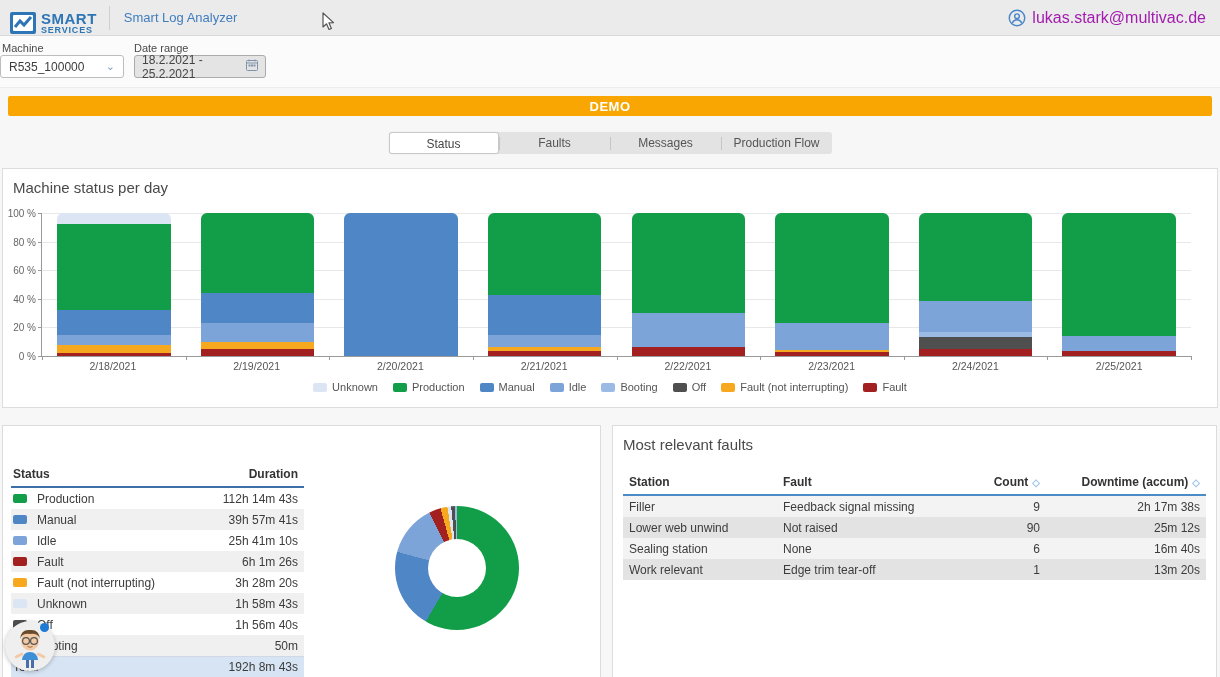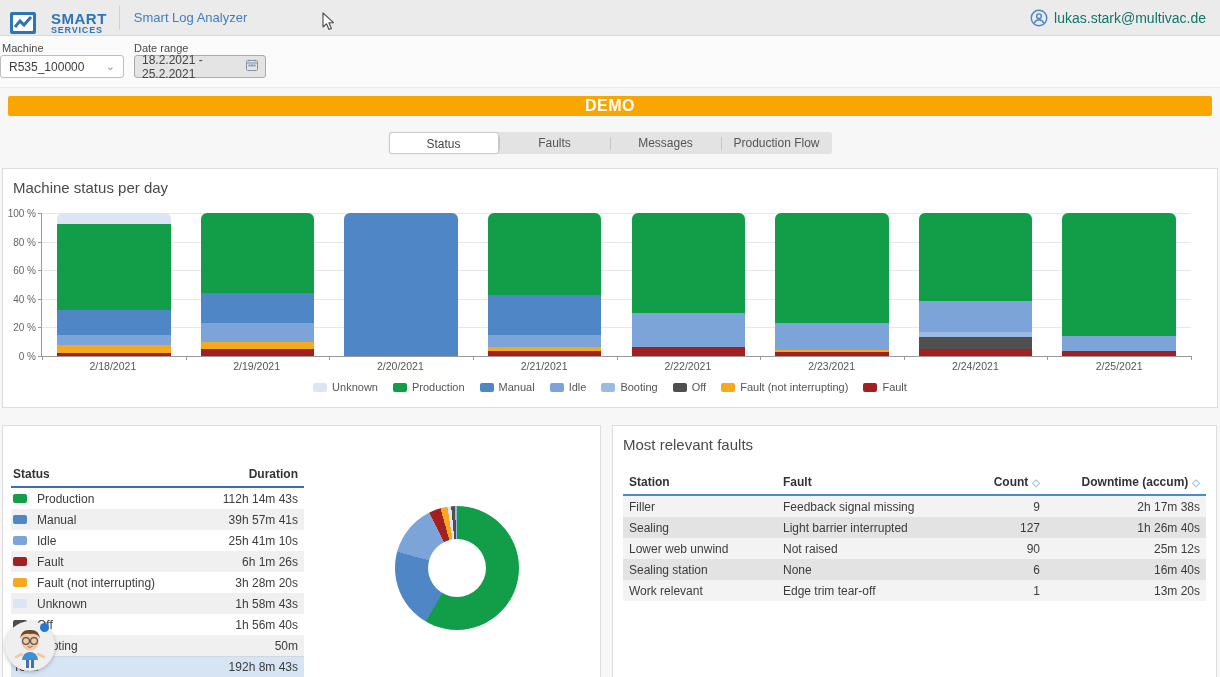--- a/index.html
+++ b/index.html
@@ -2,50 +2,50 @@
 <html><head>
 <meta charset="utf-8">
 <style>
   * { margin:0; padding:0; box-sizing:border-box; }
   html,body { width:1220px; height:677px; overflow:hidden; }
   body { font-family:"Liberation Sans", sans-serif; background:#f7f7f7; position:relative; color:#3c3c3c; }
 
   
   .topbar { position:absolute; left:0; top:0; width:1220px; height:36px; background:#ebebeb;
             border-bottom:1px solid #d9d9d9; display:flex; align-items:center; }
-  .logo { display:flex; align-items:center; gap:15px; padding:0 12px 0 10px; cursor:default;margin-top:11px; }
+  .logo { display:flex; align-items:center; gap:5px; padding:0 12px 0 10px; cursor:default;margin-top:11px; }
   .logo-mark { width:26px; height:22px; background:#2e75b6; border-radius:2px; position:relative; overflow:hidden; }
   .logo-mark svg { position:absolute; inset:0; }
   .logo-text { line-height:1; color:#2e75b6; font-weight:bold; }
   .logo-l1 { font-size:15px; letter-spacing:.5px; }
   .logo-l2 { font-size:9px; letter-spacing:.8px; }
   .topbar-divider { width:1px; height:24px; background:#cfcfcf; margin-right:14px; }
   .app-title { color:#3f7dbf; font-size:13px; }
   .topbar-right { margin-left:auto; display:flex; align-items:center; gap:6px; padding-right:14px; }
-  .user-email { color:#0f766e; font-size:14px; }
+  .user-email { color:#a21caf; font-size:16px; }
 
   
   .filters { position:absolute; left:0; top:36px; width:1220px; height:52px; background:#fbfbfb;
              border-bottom:1px solid #ececec; }
   .filter-label { position:absolute; font-size:11px; color:#4a4a4a; }
   .machine-label { left:2px; top:6px; }
   .daterange-label { left:134px; top:6px; }
   .machine-select { position:absolute; left:0; top:19px; width:124px; height:23px; background:#fff;
                     border:1px solid #bdbdbd; border-radius:3px; font-size:12px; color:#3c3c3c;
                     display:flex; align-items:center; padding:0 8px; cursor:pointer; }
   .machine-select .chev { margin-left:auto; color:#7aa0c8; font-size:11px; }
   .daterange-field { position:absolute; left:134px; top:19px; width:132px; height:23px; background:#e4e4e4;
                      border:1px solid #ababab; border-radius:3px; font-size:12px; color:#444;
                      display:flex; align-items:center; padding:0 7px; cursor:pointer; }
   .daterange-field .cal { margin-left:auto; }
 
   
   .demo-banner { position:absolute; left:8px; top:96px; width:1204px; height:20px; border-radius:2px;
                  display:flex; align-items:center; justify-content:center; color:#fff; font-weight:bold;
-                 font-size:16px; letter-spacing:.5px; }
+                 font-size:13px; letter-spacing:.5px; }
   .tabstrip { position:absolute; left:0; top:132px; width:1220px; display:flex; justify-content:center; }
   .tabs { display:flex; align-items:center; background:#e3e3e3; border-radius:3px; height:22px; }
   .tab { width:110px; text-align:center; font-size:12px; color:#555; height:22px; line-height:22px; cursor:pointer; }
   .tab.active { background:#fff; border:1px solid #c9c9c9; border-radius:3px; color:#444;
                 box-shadow:0 0 2px rgba(0,0,0,.08); }
   .tab-sep { width:1px; height:13px; background:#c6c6c6; }
 
   
   .panel { position:absolute; background:#fff; border:1px solid #dcdcdc; border-radius:0; }
   .panel-title { font-size:15px; color:#4a4a4a; padding:10px 10px 0 10px; }
@@ -391,26 +391,20 @@
         <span class="col-down">Downtime (accum)<span class="sort-icon">◇</span></span>
       </div>
     <div class="f-body" id="f-body">
         <div class="f-row">
           <span class="col-station">Filler</span>
           <span class="col-fault">Feedback signal missing</span>
           <span class="col-count">9</span>
           <span class="col-down">2h 17m 38s</span>
         </div>
         <div class="f-row">
-          <span class="col-station">Sealing</span>
-          <span class="col-fault">Light barrier interrupted</span>
-          <span class="col-count">127</span>
-          <span class="col-down">1h 26m 40s</span>
-        </div>
-        <div class="f-row">
           <span class="col-station">Lower web unwind</span>
           <span class="col-fault">Not raised</span>
           <span class="col-count">90</span>
           <span class="col-down">25m 12s</span>
         </div>
         <div class="f-row">
           <span class="col-station">Sealing station</span>
           <span class="col-fault">None</span>
           <span class="col-count">6</span>
           <span class="col-down">16m 40s</span>

